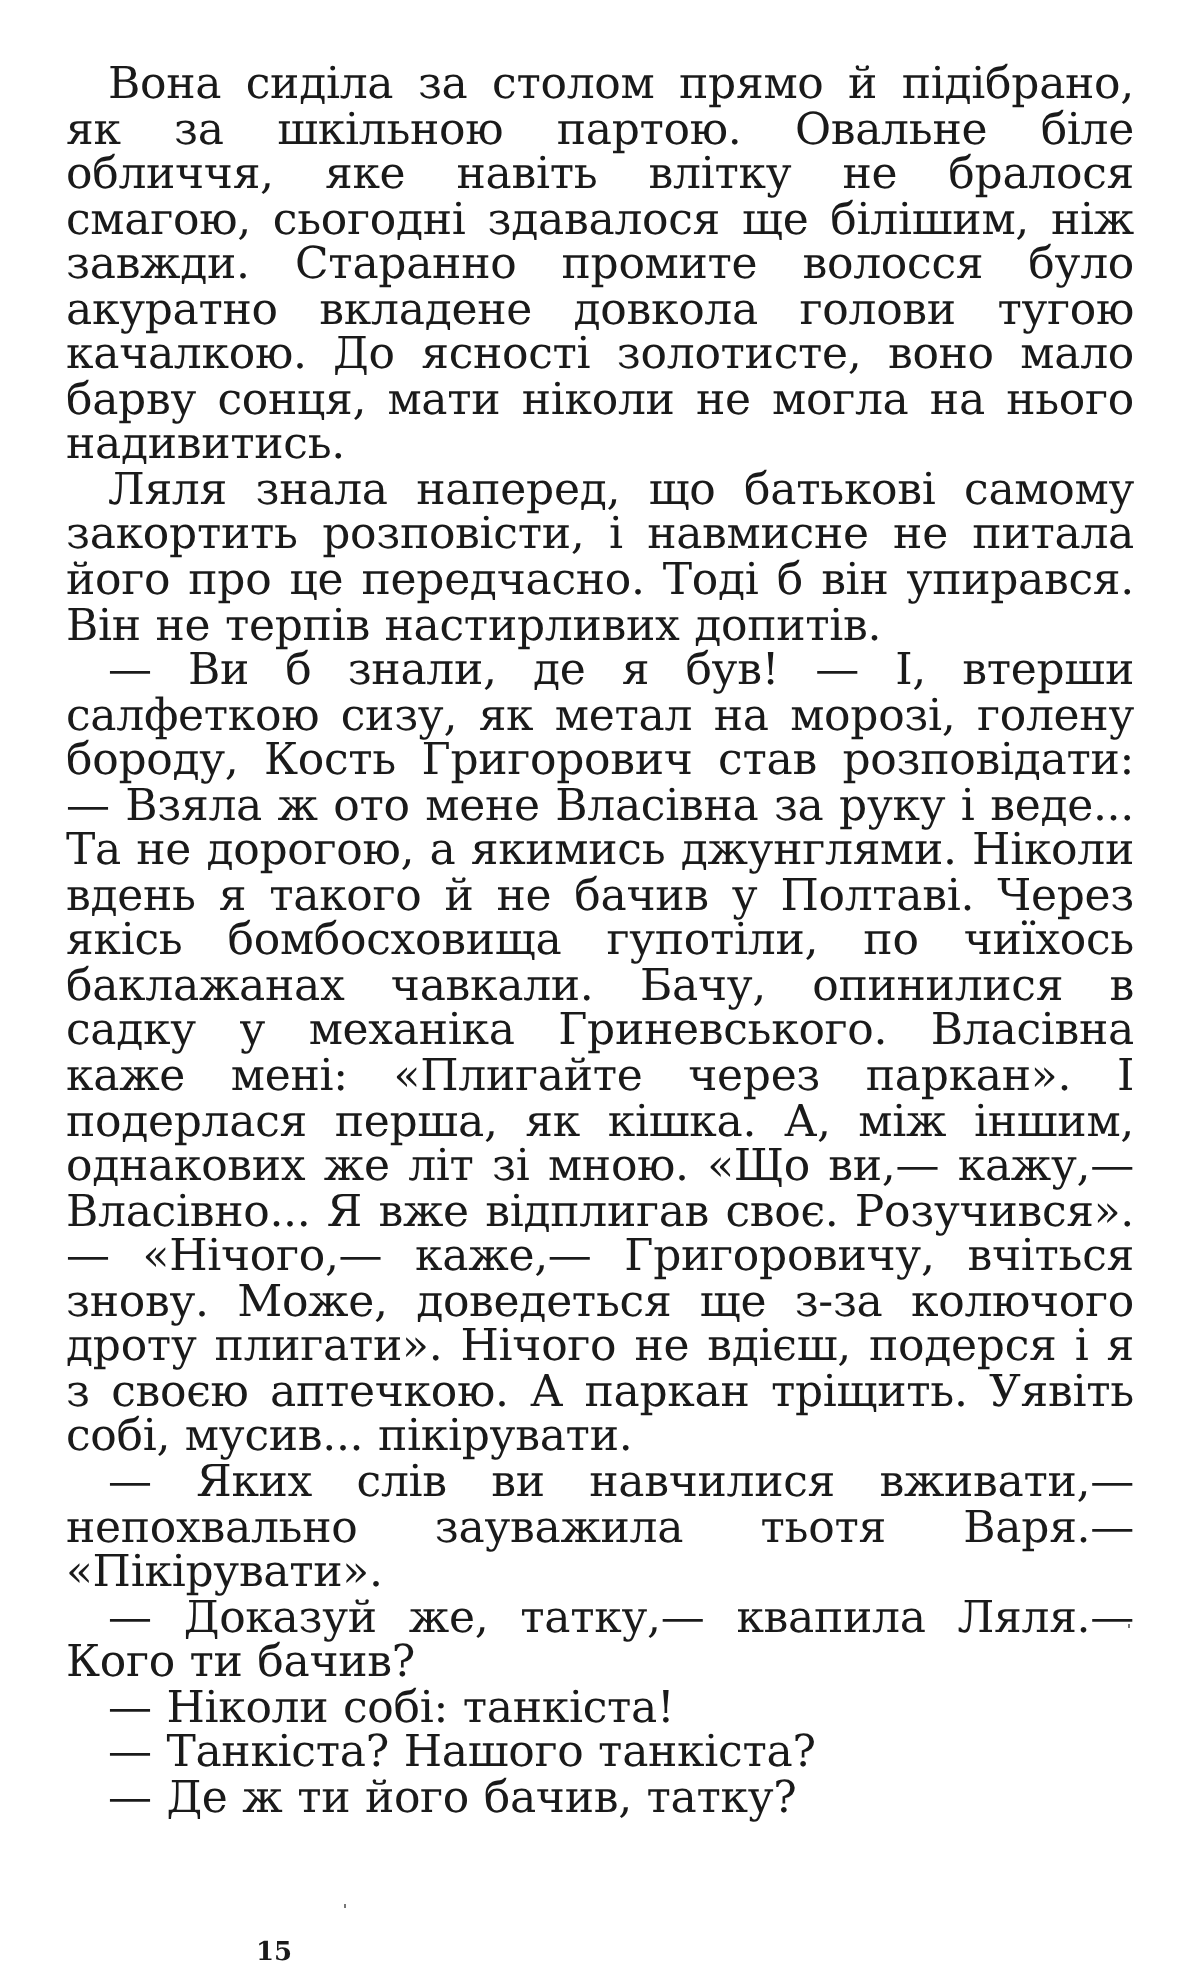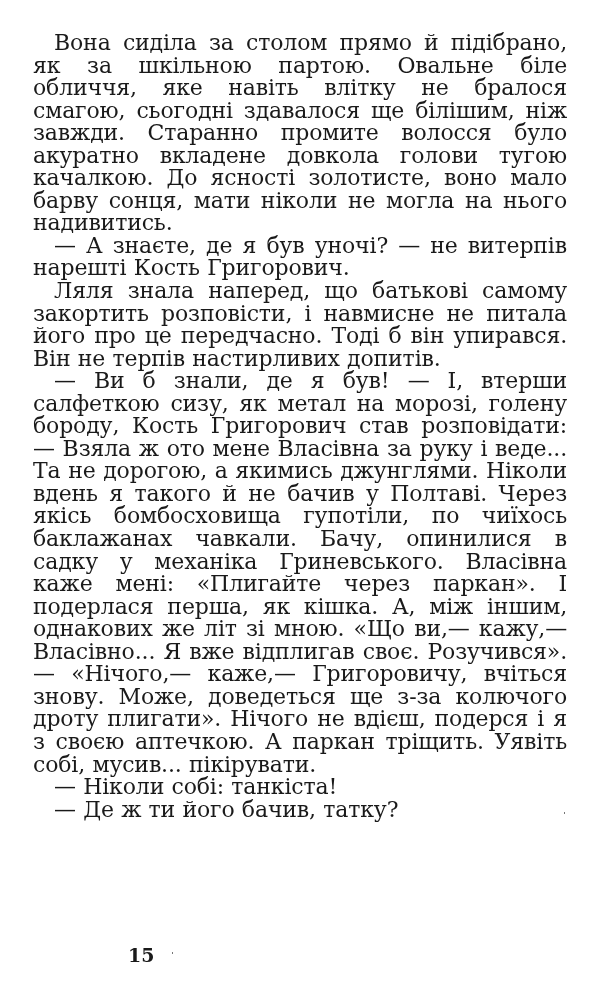--- a/index.html
+++ b/index.html
@@ -28,23 +28,23 @@
     text-align: justify;
     text-align-last: left;
     text-indent: 21px;
     letter-spacing: -0.15px;
     hyphens: manual;
     word-spacing: 0.5px;
   }
   .page-number {
     position: absolute;
     left: 128px;
-    top: 944px;
+    top: 969px;
     font-family: "DejaVu Serif", "Liberation Serif", serif;
-    font-size: 19px;
+    font-size: 13px;
     font-weight: bold;
     color: #1a1a1a;
   }
   .speck {
     position: absolute;
     left: 172px;
     top: 952px;
     width: 1px;
     height: 2px;
     background: #777;
@@ -56,23 +56,25 @@
     width: 1px;
     height: 2px;
     background: #777;
   }
 </style>
 </head>
 <body>
 
 <div class="page">
   <p class="para">Вона сиділа за столом прямо й підібрано, як за шкільною партою. Овальне біле обличчя, яке навіть влітку не бралося смагою, сьогодні здавалося ще бі­лішим, ніж завжди. Старанно промите волосся було акуратно вкладене довкола голови тугою качалкою. До ясності золотисте, воно мало барву сонця, мати ніколи не могла на нього надивитись.</p>
-  <p class="para">— А знаєте, де я був уночі? — не витерпів на­решті Кость Григорович.</p>
   <p class="para">Ляля знала наперед, що батькові самому закортить розповісти, і навмисне не питала його про це перед­часно. Тоді б він упирався. Він не терпів настирливих допитів.</p>
   <p class="para">— Ви б знали, де я був! — І, втерши салфеткою сизу, як метал на морозі, голену бороду, Кость Григоро­вич став розповідати: — Взяла ж ото мене Власівна за руку і веде... Та не дорогою, а якимись джунглями. Ніколи вдень я такого й не бачив у Полтаві. Через якісь бомбосховища гупотіли, по чиїхось баклажанах чавкали. Бачу, опинилися в садку у механіка Гри­невського. Власівна каже мені: «Плигайте через пар­кан». І подерлася перша, як кішка. А, між іншим, однакових же літ зі мною. «Що ви,— кажу,— Власів­но... Я вже відплигав своє. Розучився».— «Нічого,— каже,— Григоровичу, вчіться знову. Може, доведеть­ся ще з-за колючого дроту плигати». Нічого не вдієш, подерся і я з своєю аптечкою. А паркан тріщить. Уявіть собі, мусив... пікірувати.</p>
+  <p class="para">— Яких слів ви навчилися вживати,— непохвально зауважила тьотя Варя.— «Пікірувати».</p>
+  <p class="para">— Доказуй же, татку,— квапила Ляля.— Кого ти бачив?</p>
   <p class="para">— Ніколи собі: танкіста!</p>
+  <p class="para">— Танкіста? Нашого танкіста?</p>
   <p class="para">— Де ж ти його бачив, татку?</p>
 
 </div>
 
 <div class="page-number">15</div>
 <div class="speck"></div>
 <div class="speck2"></div>
 
 </body></html>

